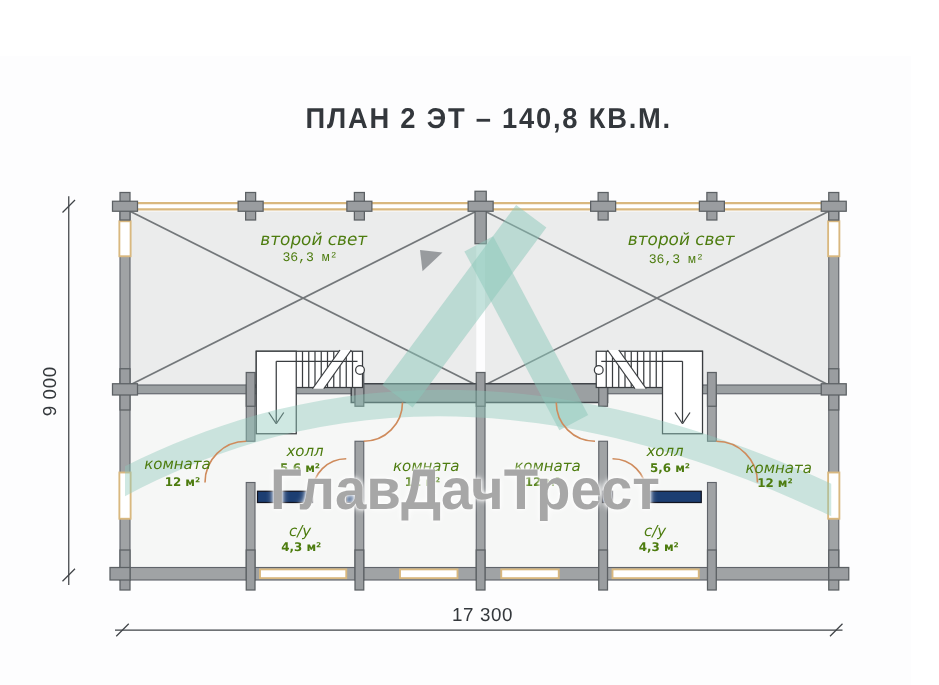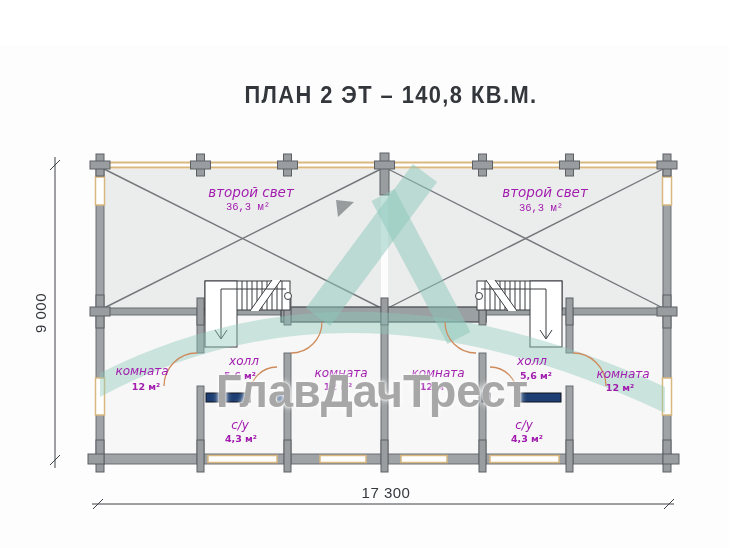--- a/index.html
+++ b/index.html
@@ -1,21 +1,21 @@
 <!DOCTYPE html>
 <html><head>
 <meta charset="utf-8">
 <style>
   html,body{margin:0;padding:0;background:#ffffff;}
   #canvas{
     position:relative;width:729px;height:548px;overflow:hidden;
     background:#fdfdfe;font-family:"Liberation Sans",sans-serif;margin-top:45px;
   }
   svg{position:absolute;left:0;top:0;}
-  .txt{position:absolute;transform:translate(-50%,-50%);white-space:nowrap;color:#a21caf;}
+  .txt{position:absolute;transform:translate(-50%,-50%);white-space:nowrap;color:#4d7c0f;}
   .title{
     font-size:23px;font-weight:600;letter-spacing:1.5px;color:#33373c;
     transform:translate(-50%,-50%) scaleX(.95);
   }
   .sl-name{font-style:italic;font-size:13.5px;font-family:"DejaVu Sans",sans-serif;}
   .sl-area{font-size:10.5px;font-family:Liberation Mono, monospace;}
   .room-name{font-style:italic;font-size:12px;font-family:"DejaVu Sans",sans-serif;}
   .room-area{font-size:9.5px;font-family:"DejaVu Sans",sans-serif;font-weight:bold;}
   .dim{font-size:15px;color:#34383c;letter-spacing:.5px;}
   .dim-v{transform:translate(-50%,-50%) rotate(-90deg);}

